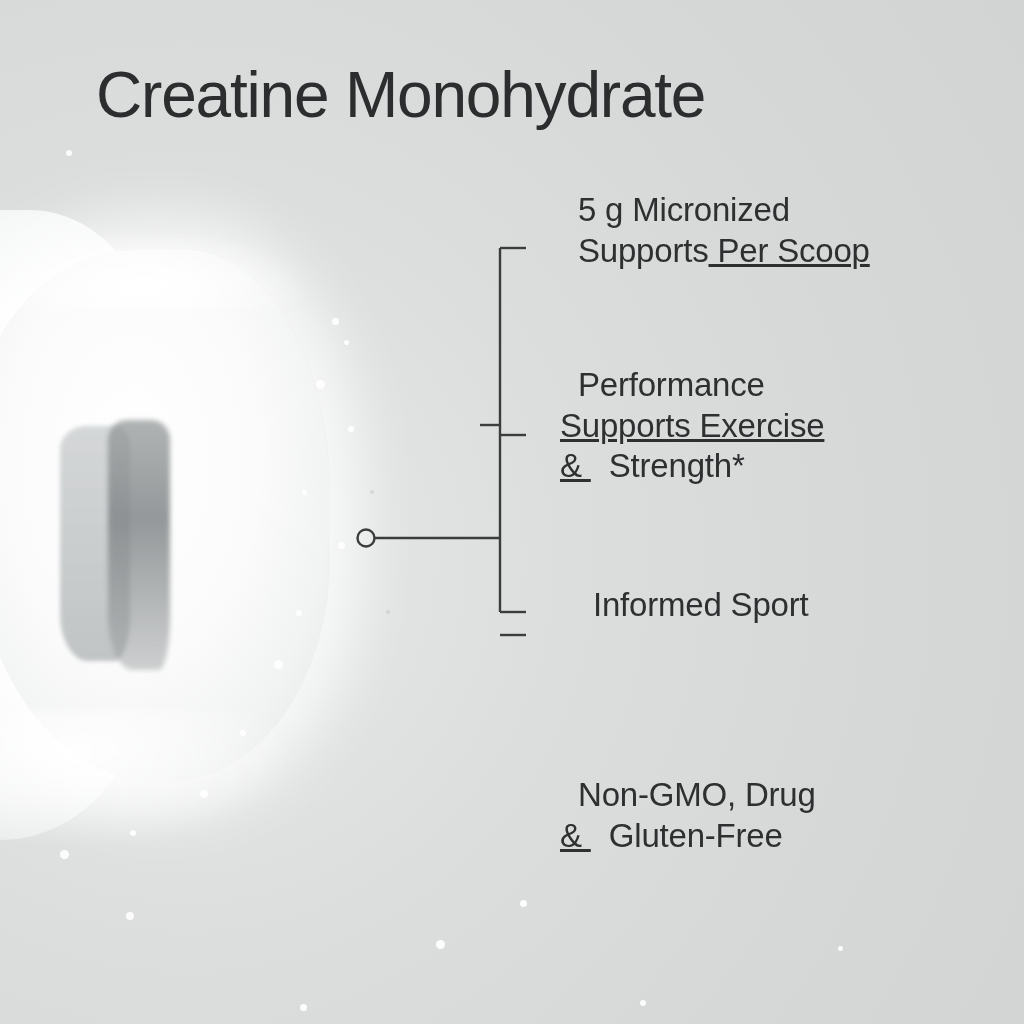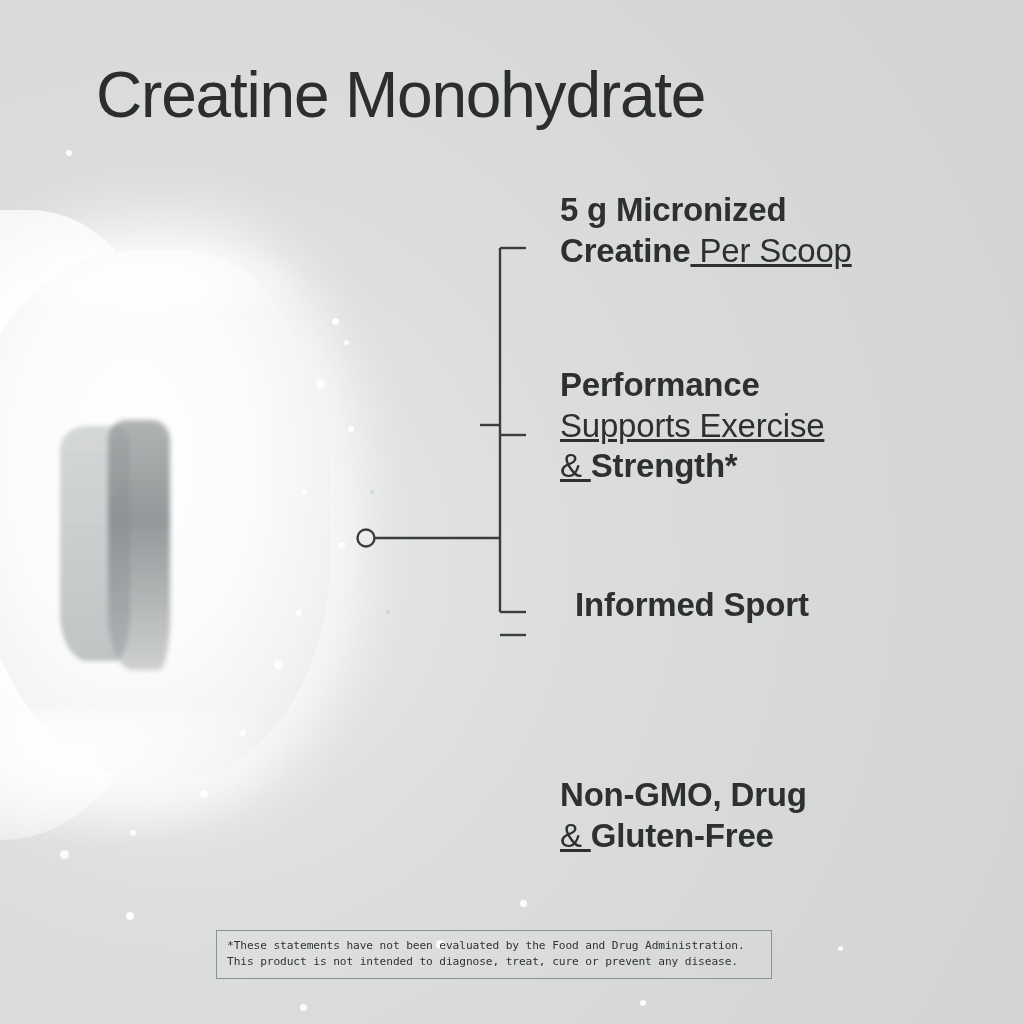--- a/index.html
+++ b/index.html
@@ -138,21 +138,21 @@
     left: 560px;
     top: 190px;
     width: 450px;
   }
   .feature {
     color: #2d2f30;
     font-size: 33px;
     line-height: 1.23;
     letter-spacing: -0.2px;
   }
-  .feature .b { font-weight: 700; }
+  .feature .b { font-weight: 400; margin-left: 18px; }
   .feature .r { font-weight: 400; text-decoration: underline; }
 
   .f1 { position: absolute; top: 0px; left: 0; }
   .f2 { position: absolute; top: 175px; left: 0; }
   .f3 { position: absolute; top: 395px; left: 15px; }
   .f4 { position: absolute; top: 585px; left: 0; }
 
   
   .disclaimer {
     position: absolute;
@@ -227,38 +227,34 @@
 
       <line x1="44" y1="318" x2="170" y2="318"></line>
     </g>
     <circle cx="36" cy="318" r="8.5" fill="none" stroke="#3a3c3d" stroke-width="2.4"></circle>
   </svg>
 
   <div class="features">
 
     <div class="feature f1">
       <div><span class="b">5 g Micronized</span></div>
-      <div><span class="b">Creatine</span><span class="r"> Per Scoop</span></div>
+      <div><span class="b">Supports</span><span class="r"> Per Scoop</span></div>
     </div>
 
     <div class="feature f2">
       <div><span class="b">Performance</span></div>
       <div><span class="r">Supports Exercise</span></div>
       <div><span class="r">&amp; </span><span class="b">Strength*</span></div>
     </div>
 
     <div class="feature f3">
       <div><span class="b">Informed Sport</span></div>
     </div>
 
     <div class="feature f4">
       <div><span class="b">Non-GMO, Drug</span></div>
       <div><span class="r">&amp; </span><span class="b">Gluten-Free</span></div>
     </div>
 
   </div>
 
-  <div class="disclaimer">
-    <p>*These statements have not been evaluated by the Food and Drug Administration.</p>
-    <p>This product is not intended to diagnose, treat, cure or prevent any disease.</p>
-  </div>
 
 </div>
 
 </body></html>

